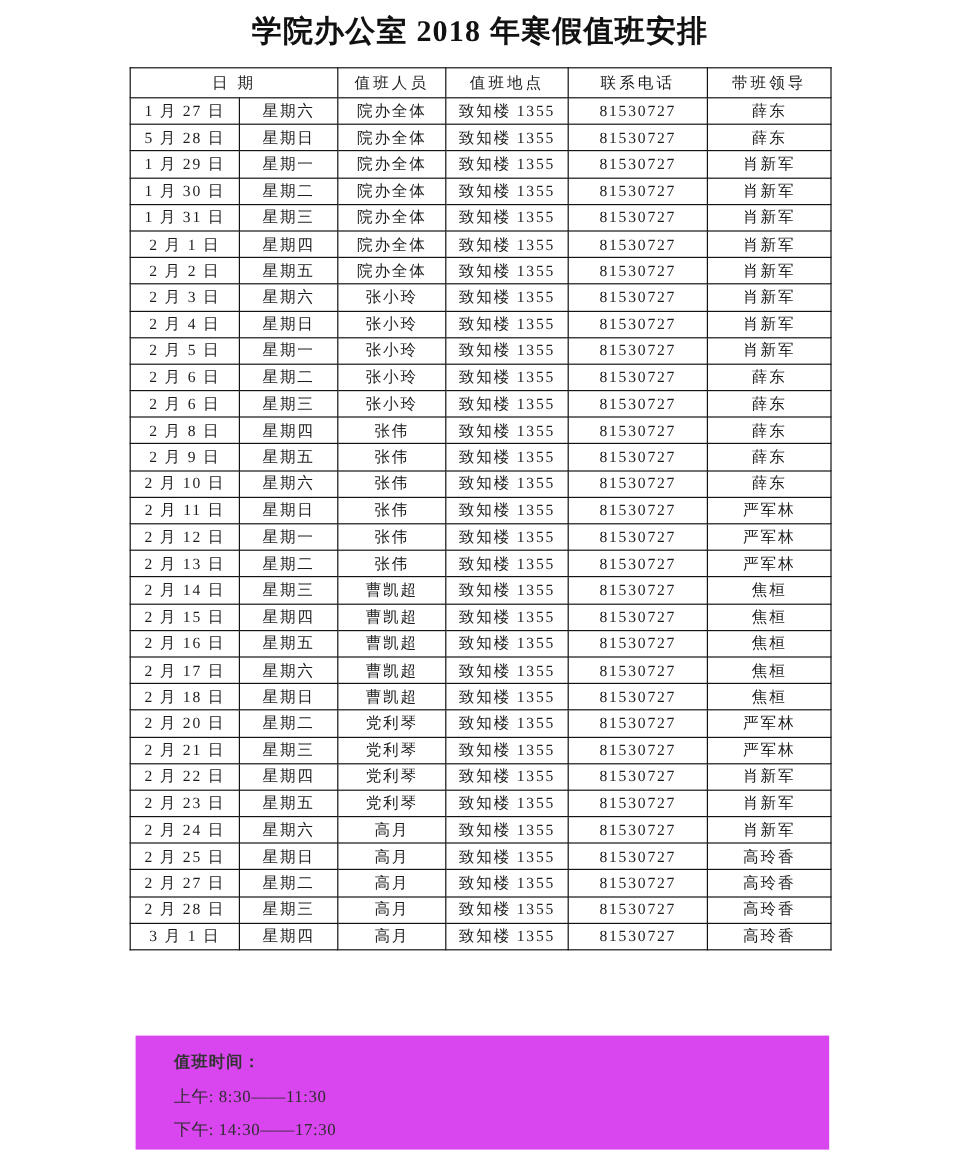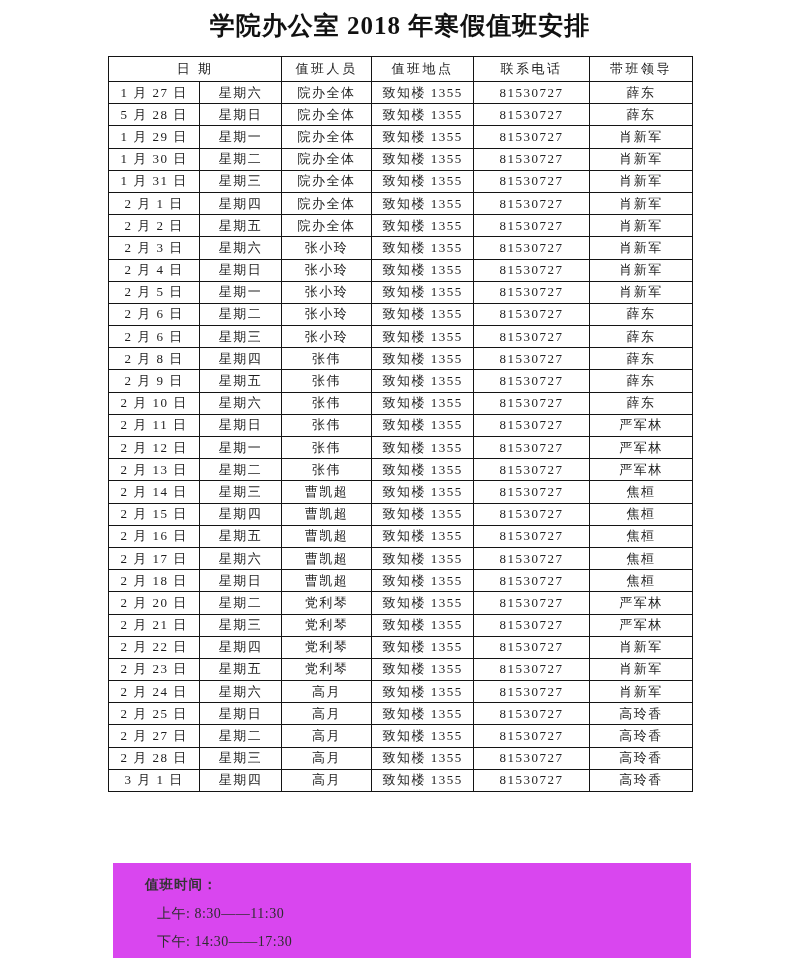--- a/index.html
+++ b/index.html
@@ -70,21 +70,21 @@
     font-size: 13.5px;
     font-weight: bold;
     color: #333333;
     letter-spacing: 1px;
     margin: 0 0 11px 0;
   }
   .hours-line {
     font-size: 14px;
     color: #2e2e2e;
     letter-spacing: 0.5px;
-    margin: 0 0 10px 12px;
+    margin: 0 0 10px 0;
   }
 </style>
 </head>
 <body>
 
 <div class="page">
 
   <h1 class="doc-title">学院办公室 2018 年寒假值班安排</h1>
 
   <table class="duty-table">

